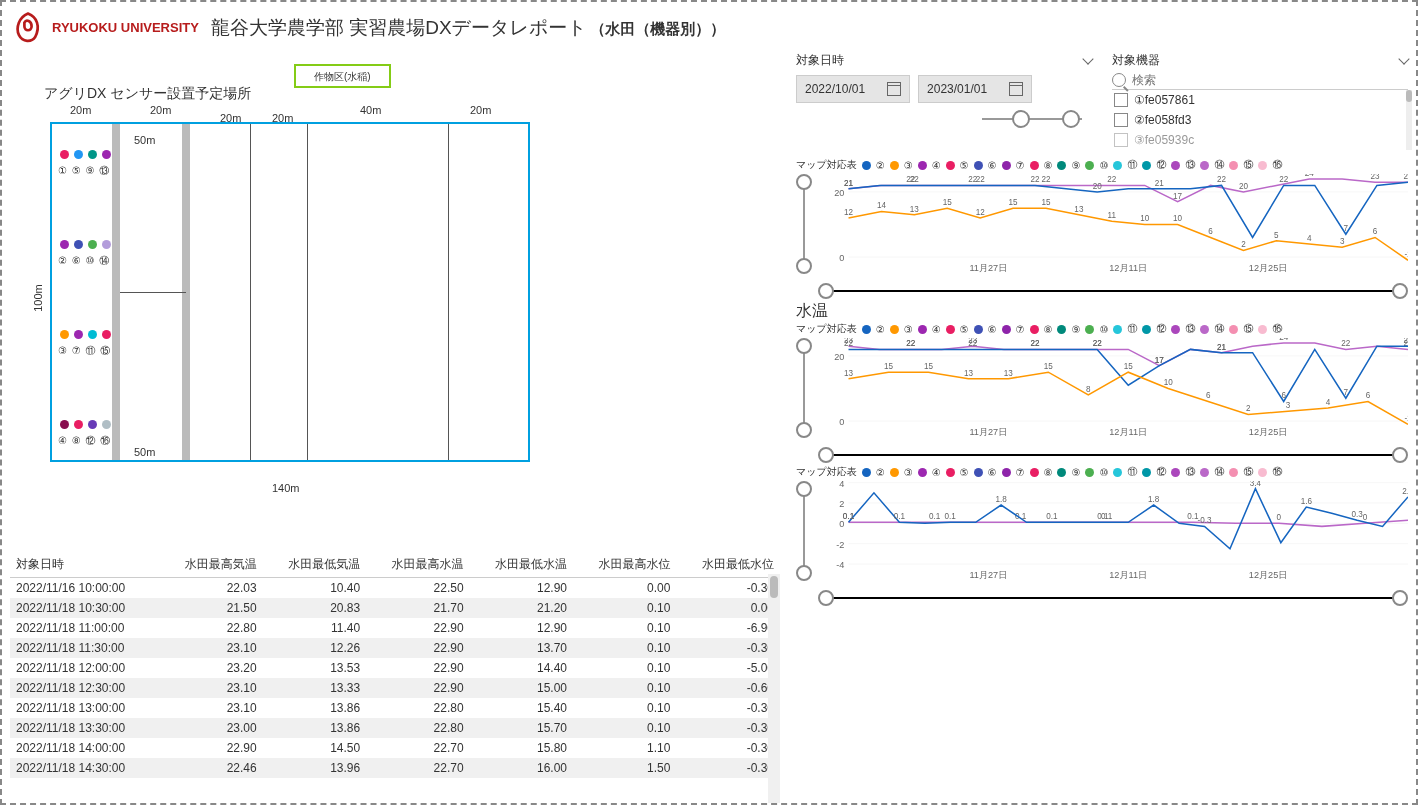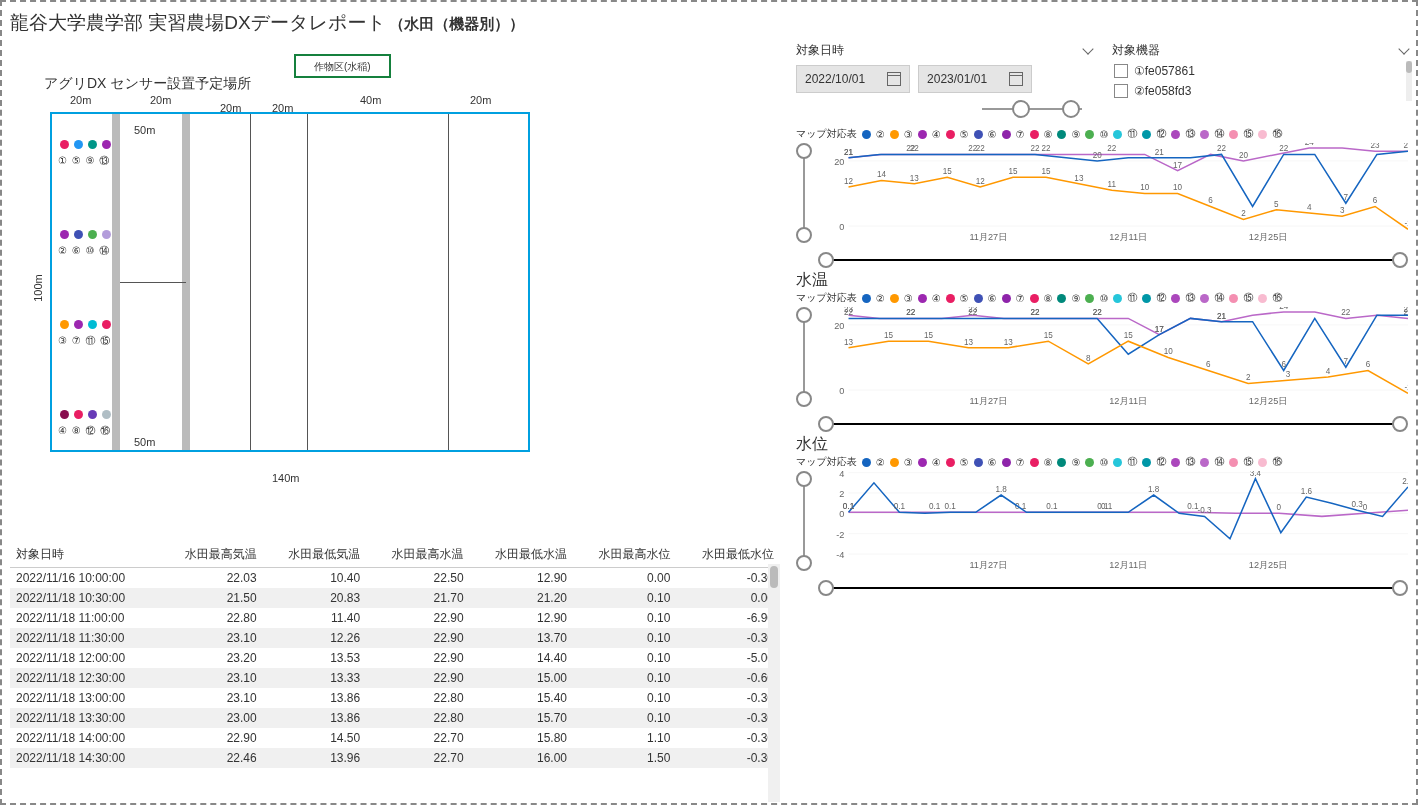--- a/index.html
+++ b/index.html
@@ -8,21 +8,21 @@
 .logo { display: flex; align-items: center; gap: 6px; font-weight: bold; color: #b71c1c; }
 .logo-svg { width: 36px; height: 36px; }
 .logo-text { font-size: 13px; line-height: 1.1; }
 .title { font-size: 19px; font-weight: normal; }
 .title-sub { font-size: 15px; font-weight: bold; }
 .content { display: flex; gap: 16px; }
 .left { width: 770px; }
 .right { flex: 1; display: flex; flex-direction: column; gap: 6px; }
 .map-area { position: relative; height: 500px; }
 .map-title { position: absolute; left: 34px; top: 16px; font-size: 14px; margin-top: 17px; }
-.crop-box { position: absolute; left: 284px; top: 12px; border: 2px solid #15803d; padding: 2px 18px; font-size: 13px; }
+.crop-box { position: absolute; left: 284px; top: 12px; border: 2px solid #84cc16; padding: 2px 18px; font-size: 13px; }
 .crop-box span { font-size: 10px; }
 .dim-label { position: absolute; font-size: 11px; color: #333; }
 .field-outline { position: absolute; left: 40px; top: 70px; width: 480px; height: 340px; border: 2px solid #00a0e0; }
 .vline { position: absolute; top: 0; bottom: 0; border-left: 1px solid #555; }
 .greybar { position: absolute; top: 0; bottom: 0; background: #bbb; width: 8px; }
 .sensor-row { position: absolute; left: 50px; display: flex; gap: 5px; }
 .sensor-dot { width: 9px; height: 9px; border-radius: 50%; }
 .sensor-lbl { position: absolute; left: 48px; font-size: 10px; letter-spacing: 1px; }
 .table-wrap { position: relative; height: 260px; overflow: hidden; }
 .table { width: 100%; border-collapse: collapse; font-size: 12px; }
@@ -64,20 +64,26 @@
 .chart-svg { width: 100%; height: 100%; }
 .hslider { position: relative; height: 16px; margin: 4px 0 0 22px; }
 .hslider .htrack { position: absolute; left: 6px; right: 6px; top: 7px; height: 2px; background: #000; }
 .hslider .hhandle { position: absolute; top: 0; width: 16px; height: 16px; border: 2px solid #888; border-radius: 50%; background: #fff; }
 .chevron { display: inline-block; width: 8px; height: 8px; border-right: 1.5px solid #666; border-bottom: 1.5px solid #666; transform: rotate(45deg); margin-top: -4px; }
 </style>
 </head>
 <body>
 
 <div class="header">
+  <div class="logo">
+    <svg class="logo-svg" viewBox="0 0 40 40">
+        <path d="M20 4 C30 8 34 18 28 30 C24 36 14 36 10 28 C6 20 10 8 20 4 Z M16 14 C18 10 24 12 24 18 C24 24 16 24 16 18 Z" fill="none" stroke="#b71c1c" stroke-width="3"></path>
+      </svg>
+    <div class="logo-text">RYUKOKU UNIVERSITY</div>
+  </div>
   <div>
     <span class="title">龍谷大学農学部 実習農場DXデータレポート</span>
     <span class="title-sub">（水田（機器別））</span>
   </div>
 </div>
 
 <div class="content">
   <div class="left">
     <div class="map-area">
       <div class="map-title">アグリDX センサー設置予定場所</div>
@@ -265,28 +271,36 @@
             <div class="track"></div>
             <div class="handle" style="left:30px"></div>
             <div class="handle" style="left:80px"></div>
           </div>
       </div>
       <div class="filter-box">
         <div class="filter-label">
             <span>対象機器</span>
             <span class="chevron"></span>
           </div>
+        <div class="search-row">
+          <span class="search-icon"></span>
+          <input class="search-input" placeholder="検索" style="">
+        </div>
         <div class="check-list-scroll" id="device-list">
           <div class="check-item">
               <span class="checkbox"></span>
               <span>①fe057861</span>
             </div>
             <div class="check-item">
               <span class="checkbox"></span>
               <span>②fe058fd3</span>
+            </div>
+            <div class="check-item" style="opacity: 0.5;">
+              <span class="checkbox"></span>
+              <span>③fe05939c</span>
             </div>
             <div class="vscroll">
               <div class="vthumb"></div>
             </div>
         </div>
       </div>
     </div>
 
     <div id="charts">
         <div class="chart-panel">
@@ -474,21 +488,20 @@
                 <text x="580" y="80.2" font-size="8" fill="#666" text-anchor="middle">-1</text>
               </svg></div>
           </div>
           <div class="hslider">
             <div class="htrack"></div>
             <div class="hhandle" style="left:0"></div>
             <div class="hhandle" style="right:0"></div>
           </div>
         </div>
         <div class="chart-panel">
-          <div class="chart-title">水位</div>
           <div class="legend">
             <span>マップ対応表</span>
             <span class="ldot" style="background:#1565c0"></span>
             <span>②</span>
             <span class="ldot" style="background:#ff9800"></span>
             <span>③</span>
             <span class="ldot" style="background:#9c27b0"></span>
             <span>④</span>
             <span class="ldot" style="background:#e91e63"></span>
             <span>⑤</span>

